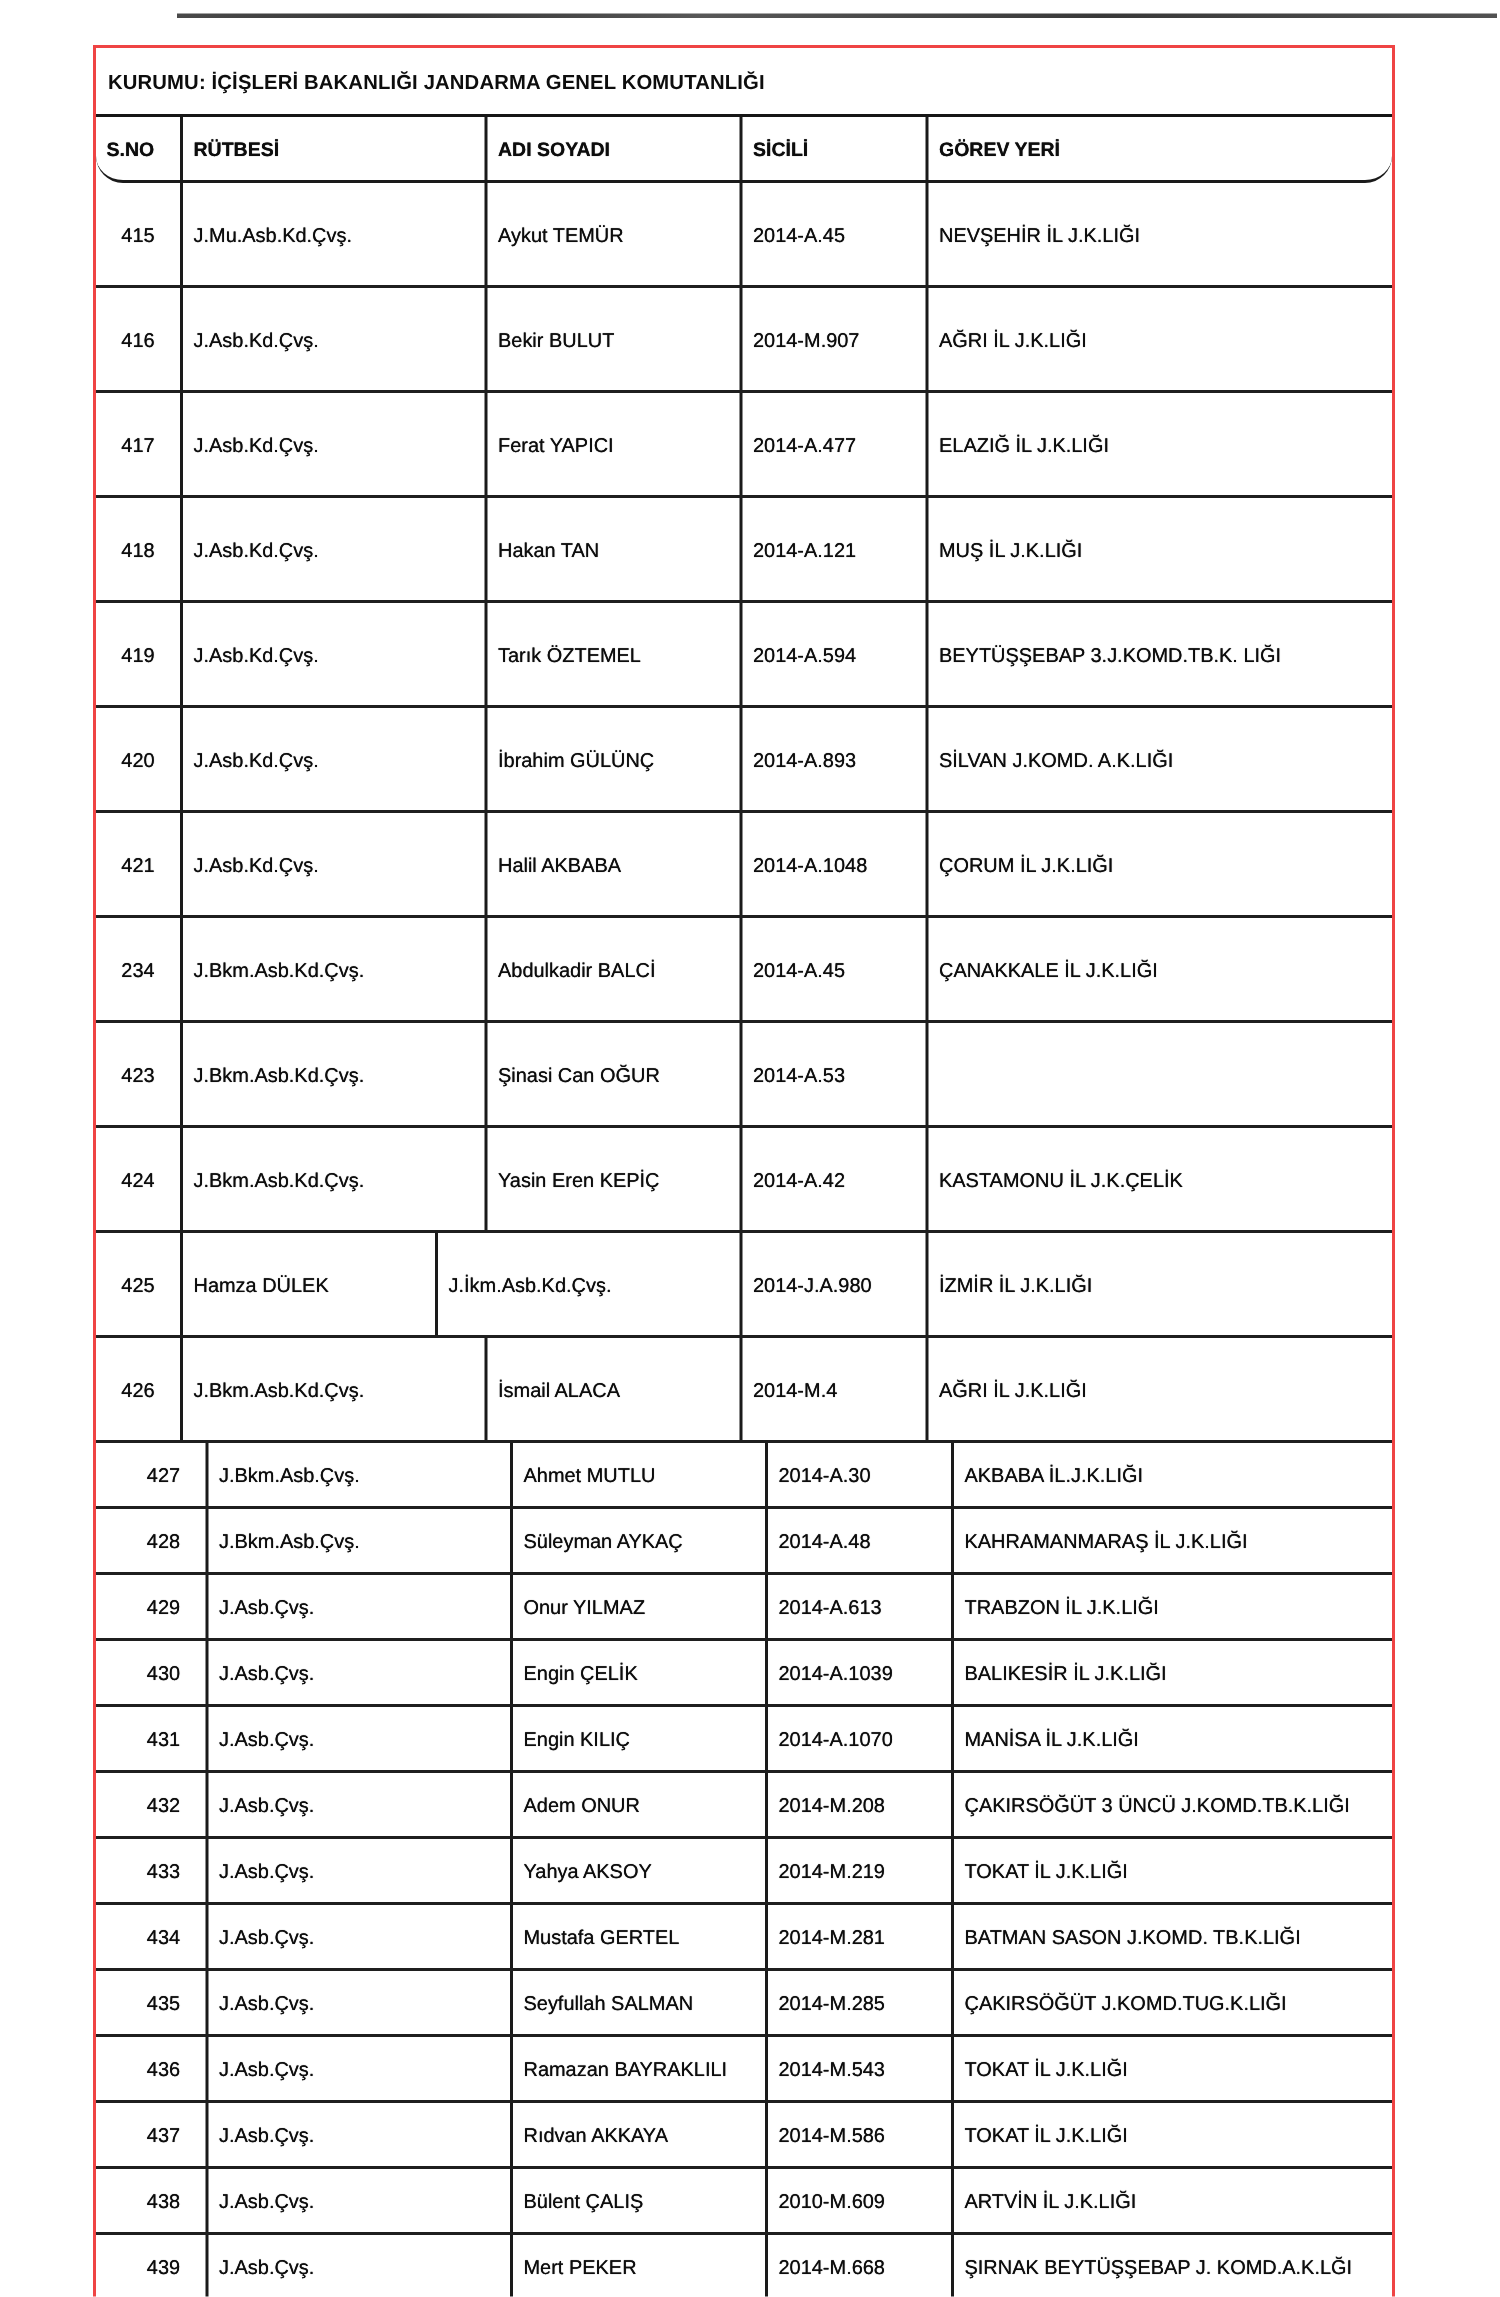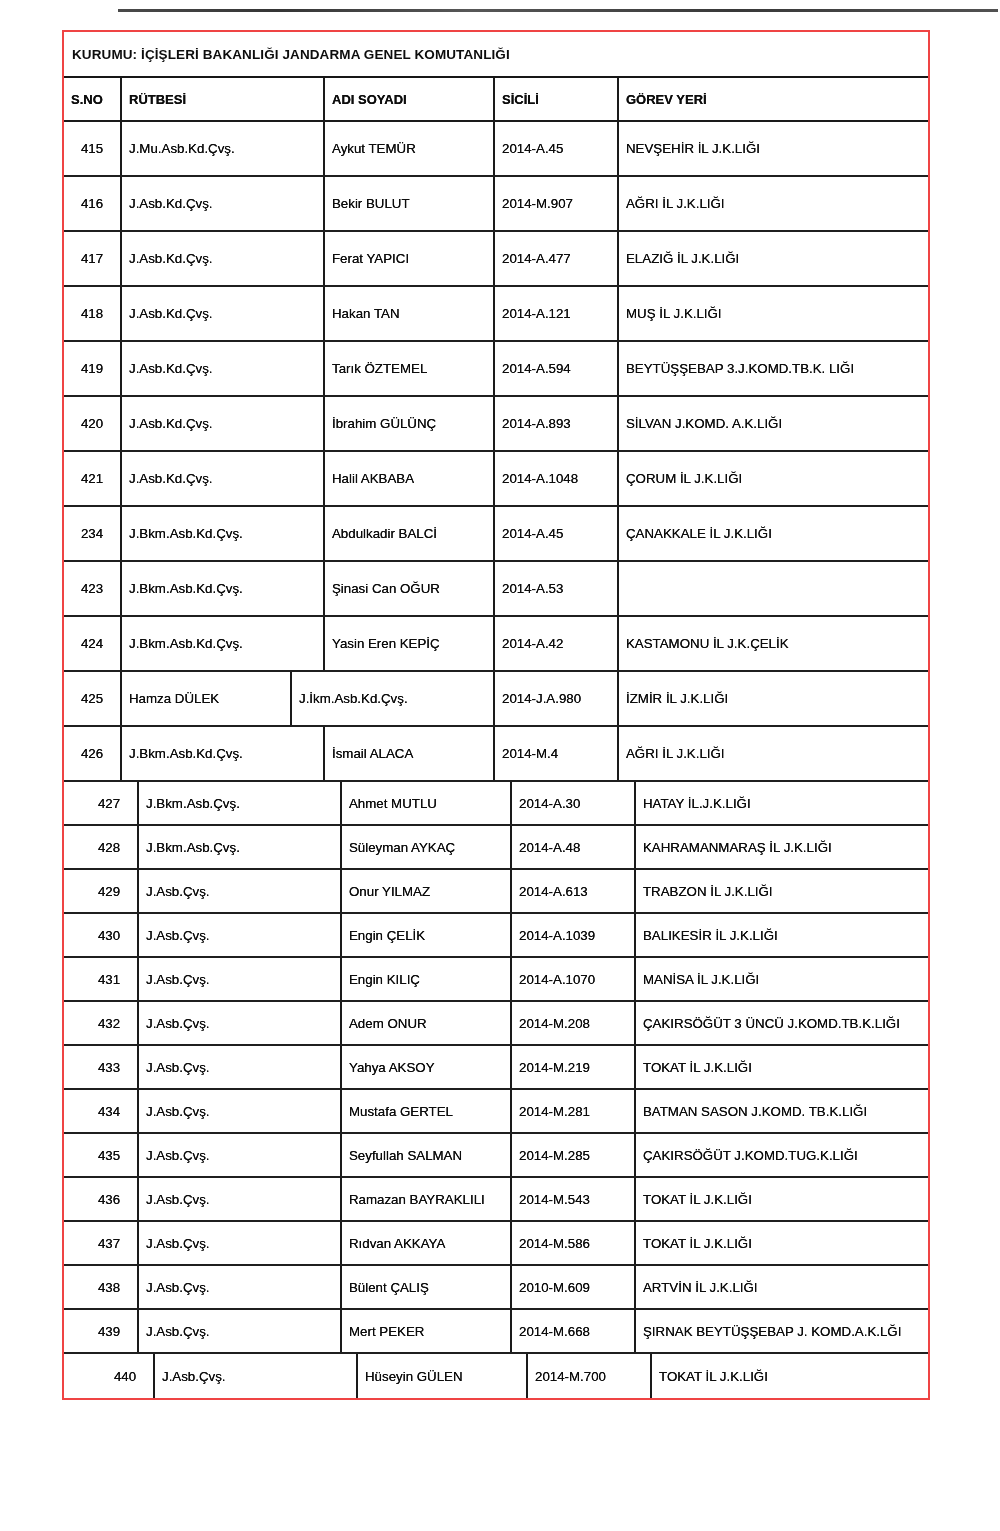--- a/index.html
+++ b/index.html
@@ -39,23 +39,24 @@
   }
   .hdr-row, .row {
     display: flex;
     align-items: stretch;
   }
   .hdr-row {
     height: 44px;
     border-bottom: 2px solid #1a1a1a;
     font-weight: 700;
     font-size: 13px;
+    border-radius: 18px;
   }
   .row {
-    height: 55px;
+    height: 70px;
     border-bottom: 2px solid #1f1f1f;
     font-size: 13.3px;
   }
   .row.short { height: 44px; padding-left: 17px; }
   .row:last-child { border-bottom: none; margin-left: 16px; }
   .cell {
     display: flex;
     align-items: center;
     padding-left: 7px;
     border-right: 2px solid #1a1a1a;
@@ -170,21 +171,21 @@
     <div class="cell c-rank">J.Bkm.Asb.Kd.Çvş.</div>
     <div class="cell c-name">İsmail ALACA</div>
     <div class="cell c-sicil">2014-M.4</div>
     <div class="cell c-duty">AĞRI İL J.K.LIĞI</div>
   </div>
       <div class="row short">
     <div class="cell c-sno">427</div>
     <div class="cell c-rank">J.Bkm.Asb.Çvş.</div>
     <div class="cell c-name">Ahmet MUTLU</div>
     <div class="cell c-sicil">2014-A.30</div>
-    <div class="cell c-duty">HATAY İL.J.K.LIĞI</div>
+    <div class="cell c-duty">AKBABA İL.J.K.LIĞI</div>
   </div>
       <div class="row short">
     <div class="cell c-sno">428</div>
     <div class="cell c-rank">J.Bkm.Asb.Çvş.</div>
     <div class="cell c-name">Süleyman AYKAÇ</div>
     <div class="cell c-sicil">2014-A.48</div>
     <div class="cell c-duty">KAHRAMANMARAŞ İL J.K.LIĞI</div>
   </div>
       <div class="row short">
     <div class="cell c-sno">429</div>

